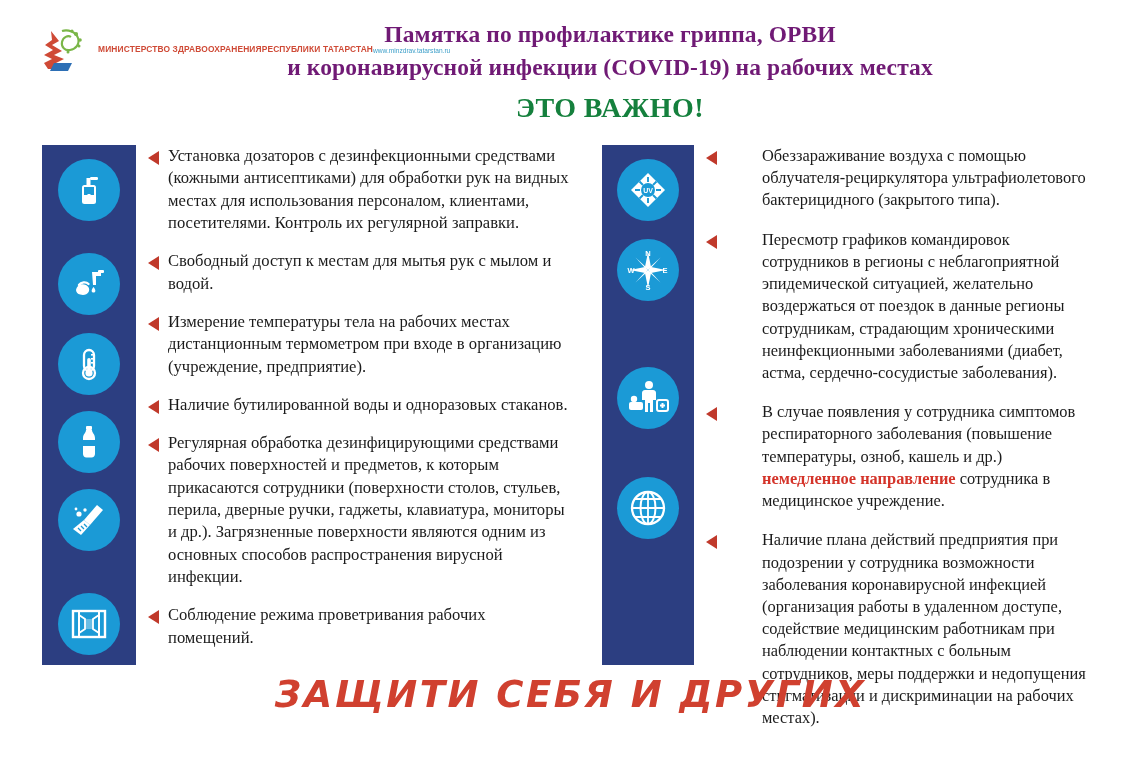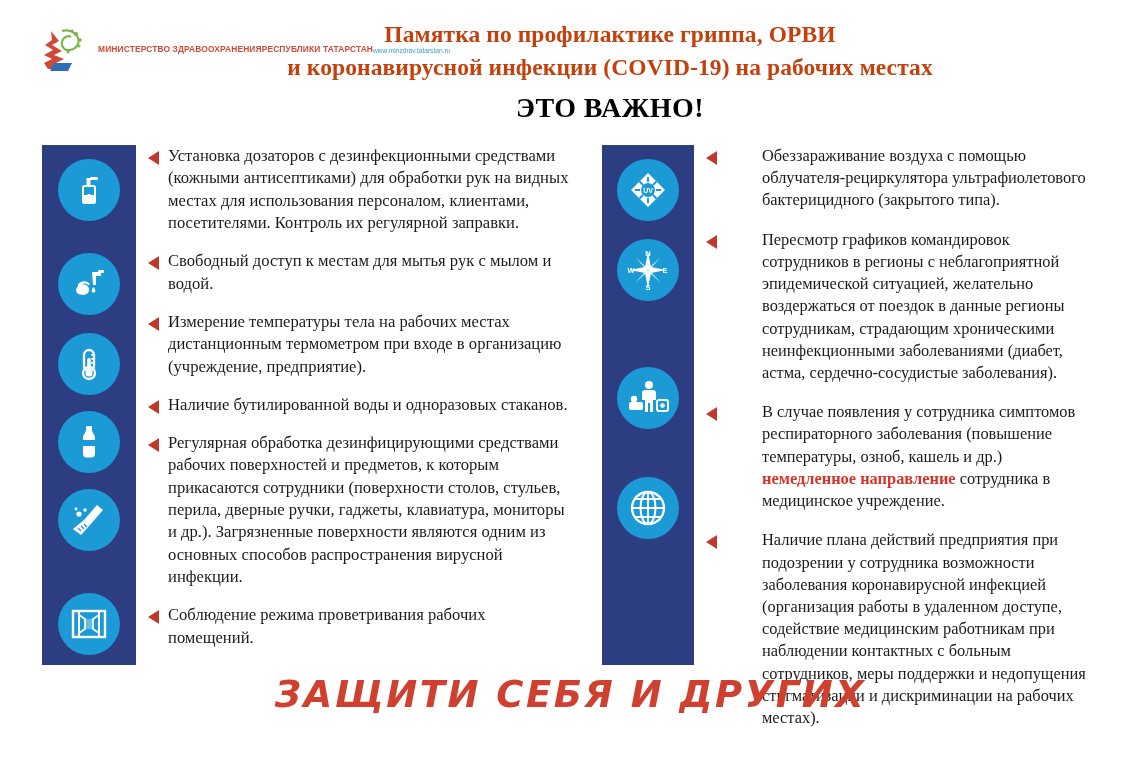--- a/index.html
+++ b/index.html
@@ -57,28 +57,28 @@
   }
 
   .titles {
     position: absolute;
     left: 270px;
     top: 18px;
     width: 680px;
     text-align: center;
   }
   .title-line {
-    color: #c2410c;
+    color: #701a75;
     font-size: 23.5px;
     font-weight: bold;
     line-height: 1.42;
     letter-spacing: .1px;
   }
   .title-important {
-    color: #000000;
+    color: #15803d;
     font-size: 28px;
     font-weight: bold;
     margin-top: 7px;
     letter-spacing: .4px;
   }
 
   
   .columns {
     position: absolute;
     left: 42px;

